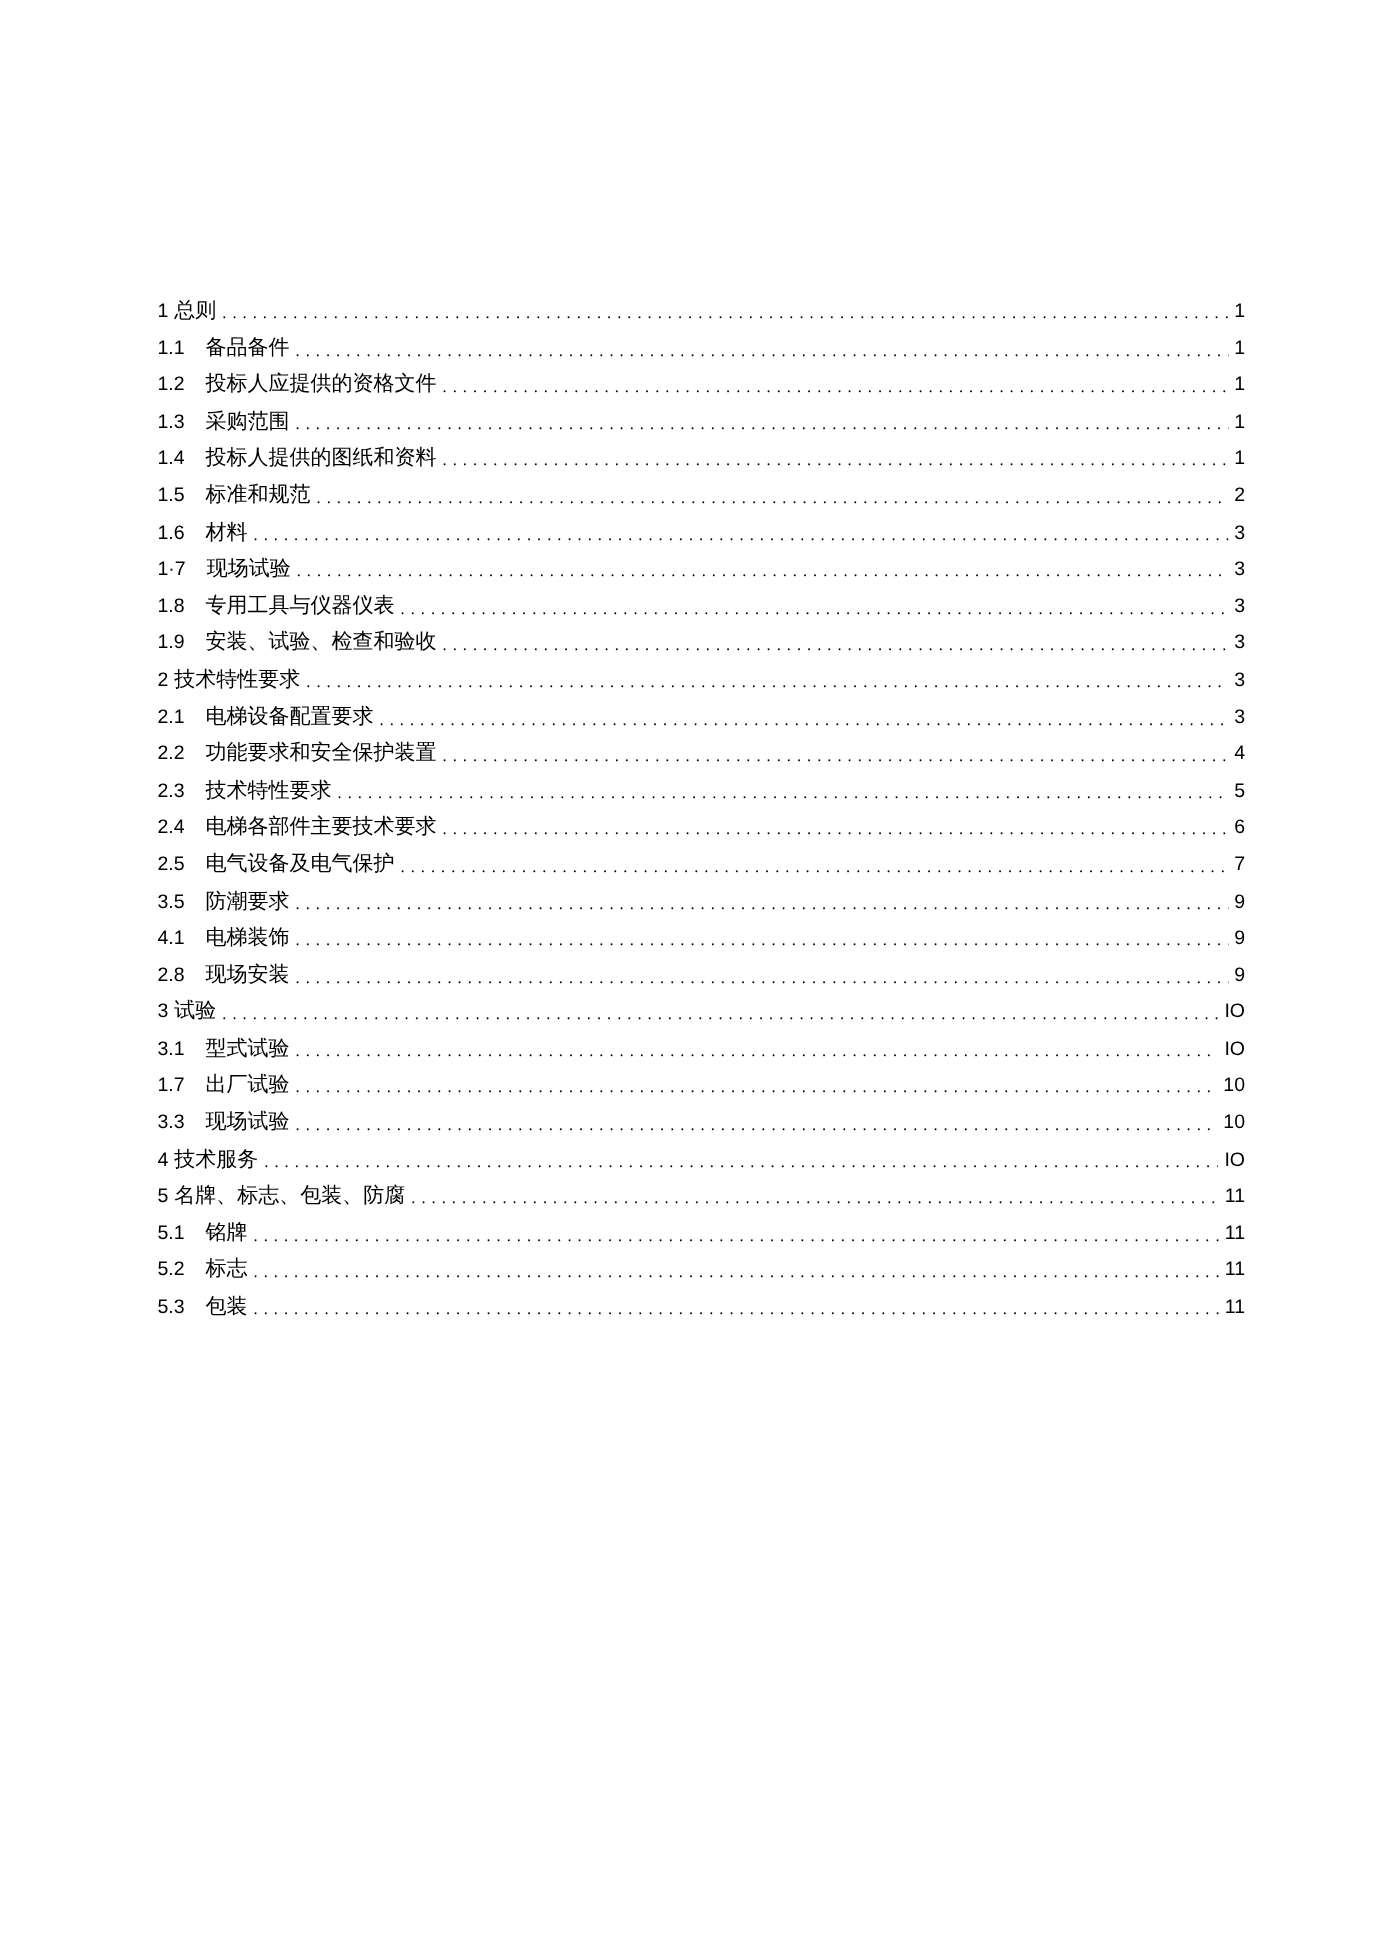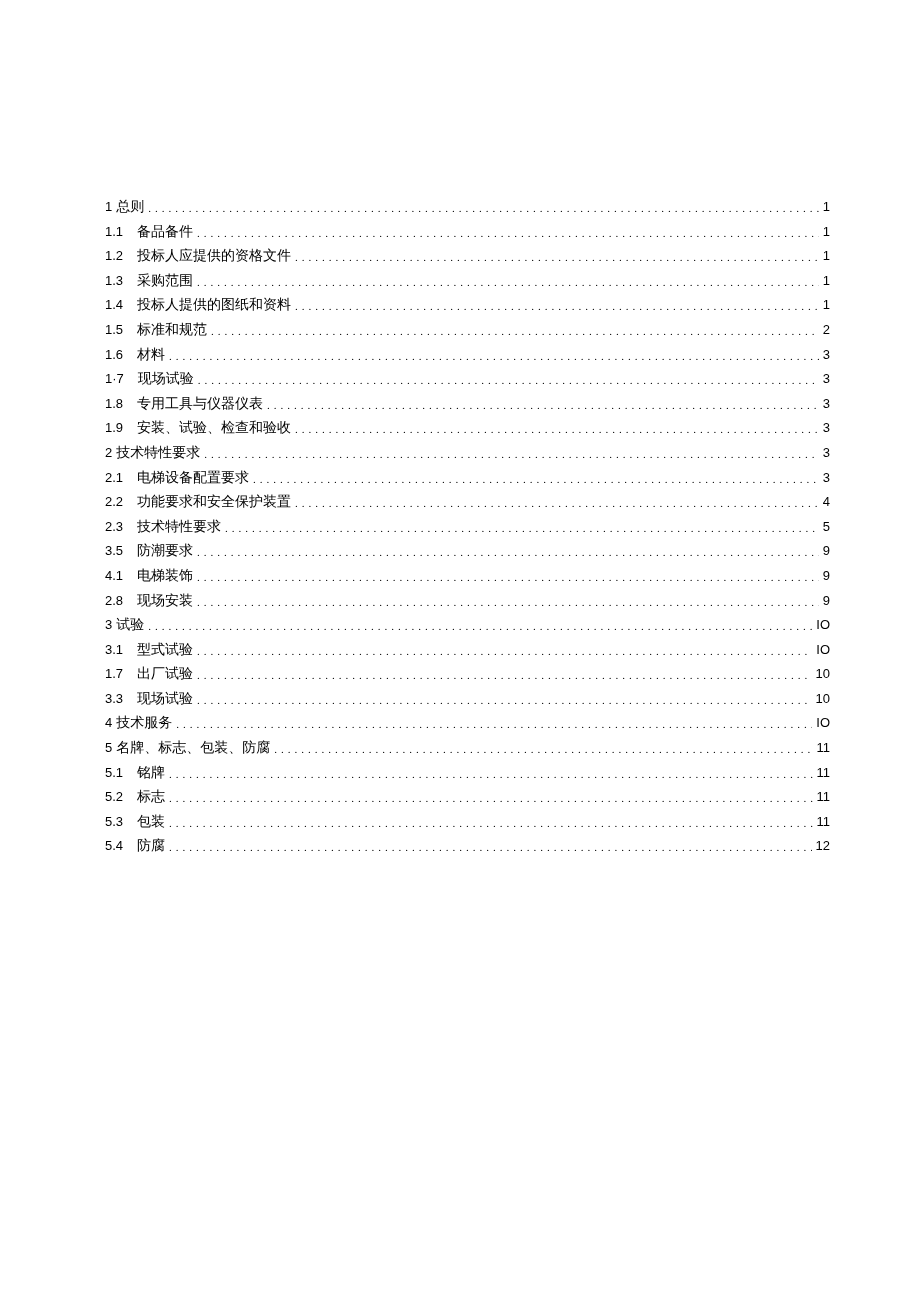--- a/index.html
+++ b/index.html
@@ -128,20 +128,32 @@
       <span class="toc-dots"></span>
       <span class="toc-page">4</span>
     </li>
     <li class="toc-item level-2">
       <span class="toc-num level-2">2.3</span>
       <span class="toc-text">技术特性要求</span>
       <span class="toc-dots"></span>
       <span class="toc-page">5</span>
     </li>
     <li class="toc-item level-2">
+      <span class="toc-num level-2">2.4</span>
+      <span class="toc-text">电梯各部件主要技术要求</span>
+      <span class="toc-dots"></span>
+      <span class="toc-page">6</span>
+    </li>
+    <li class="toc-item level-2">
+      <span class="toc-num level-2">2.5</span>
+      <span class="toc-text">电气设备及电气保护</span>
+      <span class="toc-dots"></span>
+      <span class="toc-page">7</span>
+    </li>
+    <li class="toc-item level-2">
       <span class="toc-num level-2">3.5</span>
       <span class="toc-text">防潮要求</span>
       <span class="toc-dots"></span>
       <span class="toc-page">9</span>
     </li>
     <li class="toc-item level-2">
       <span class="toc-num level-2">4.1</span>
       <span class="toc-text">电梯装饰</span>
       <span class="toc-dots"></span>
       <span class="toc-page">9</span>
@@ -198,20 +210,14 @@
       <span class="toc-num level-2">5.2</span>
       <span class="toc-text">标志</span>
       <span class="toc-dots"></span>
       <span class="toc-page">11</span>
     </li>
     <li class="toc-item level-2">
       <span class="toc-num level-2">5.3</span>
       <span class="toc-text">包装</span>
       <span class="toc-dots"></span>
       <span class="toc-page">11</span>
-    </li>
-    <li class="toc-item level-2">
-      <span class="toc-num level-2">5.4</span>
-      <span class="toc-text">防腐</span>
-      <span class="toc-dots"></span>
-      <span class="toc-page">12</span>
     </li>
   </ul>
 
 </body></html>

